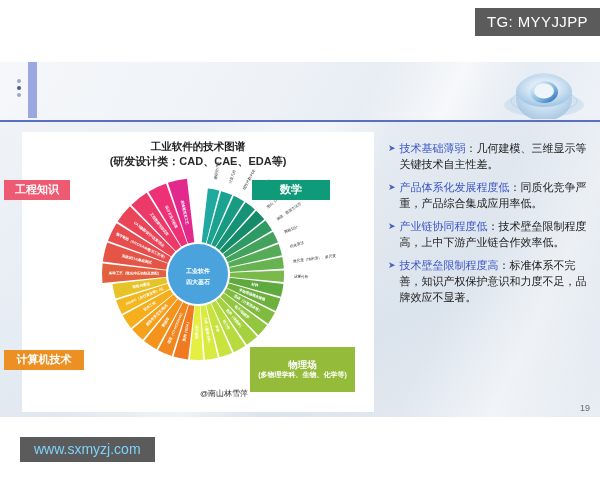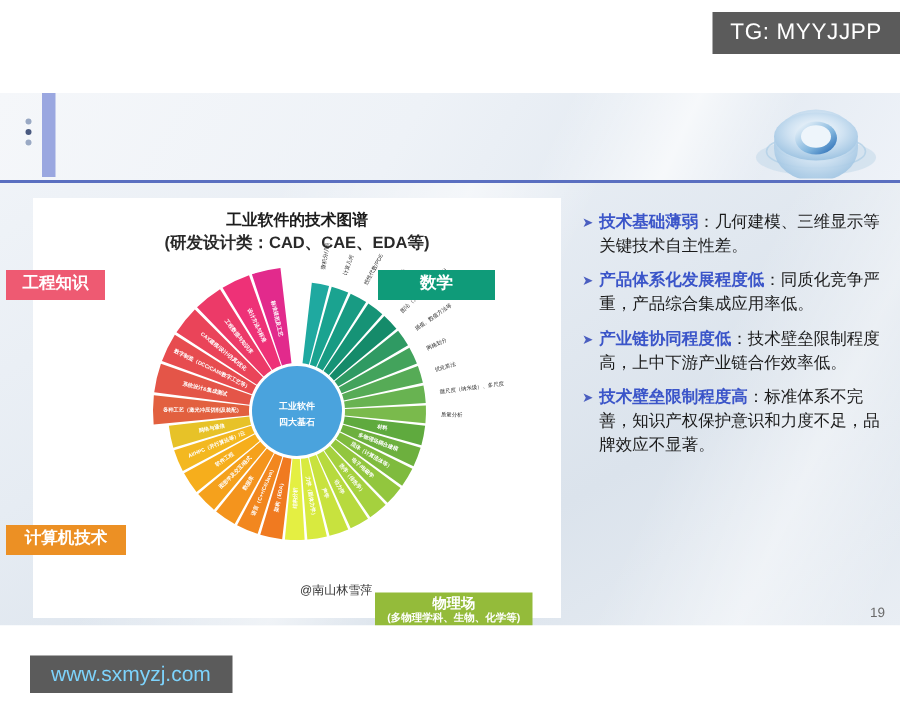--- a/index.html
+++ b/index.html
@@ -72,33 +72,33 @@
   }
   #sunburst{position:absolute;left:26px;top:30px;width:300px;height:225px;}
   
   .quad-badge{
     position:absolute;color:#ffffff;font-weight:bold;text-align:center;
     font-size:11px;padding:3px 0;line-height:1.25;
   }
   #badge-eng{left:-18px;top:48px;width:66px;background:#ee5a72;}
   #badge-math{left:230px;top:48px;width:78px;background:#0f9b79;}
   #badge-cs{left:-18px;top:218px;width:80px;background:#ec9024;}
-  #badge-phys{left:228px;top:215px;width:105px;background:#94bb3a;font-size:9.5px;padding:2px 0;margin-top:48px;}
+  #badge-phys{left:228px;top:215px;width:105px;background:#94bb3a;font-size:9.5px;padding:12px 0;}
   .quad-badge .sub{display:block;font-size:7px;font-weight:bold;}
   #signature{
     position:absolute;left:178px;top:256px;font-size:8px;color:#333;
   }
   
   #bullets{position:absolute;left:388px;top:78px;width:200px;}
   .bullet{display:flex;align-items:flex-start;margin-bottom:7px;}
   .bullet .arrow{
     color:#4a5ec0;font-size:9px;line-height:16px;margin-right:4px;flex:0 0 auto;
   }
   .bullet .btext{font-size:11px;line-height:16px;color:#1a1a1a;}
-  .bullet .btext b{color:#3b55c9;font-weight:bold;}
+  .bullet .btext b{color:#3b55c9;font-weight:normal;}
   #page-num{position:absolute;right:10px;bottom:4px;font-size:9px;color:#6a6a6a;}
   
   #bottom-strip{position:absolute;left:0;top:417px;width:600px;height:63px;background:#ffffff;}
   #watermark{
     position:absolute;left:20px;top:437px;
     background:#5b5b5b;color:#7dd3fc;font-size:14px;
     padding:4px 14px 5px 14px;white-space:nowrap;
   }
   .ring-label{font-size:3.6px;fill:#2c2c2c;font-family:"Liberation Sans",sans-serif;}
   .seg-label{font-size:3.5px;fill:#ffffff;font-family:"Liberation Sans",sans-serif;font-weight:bold;}

